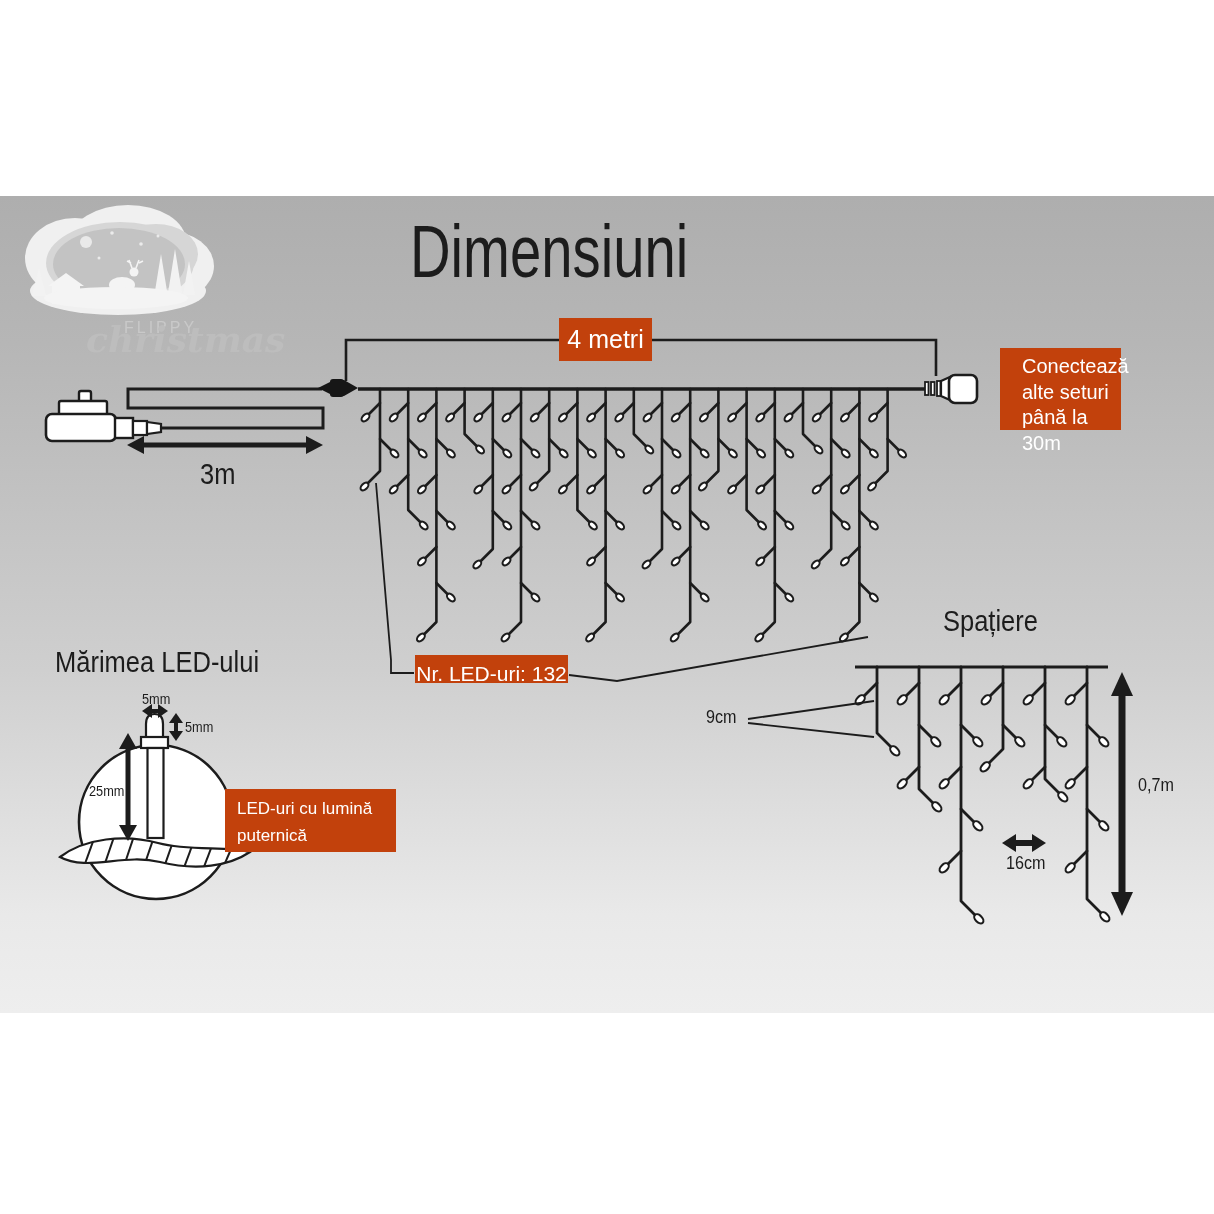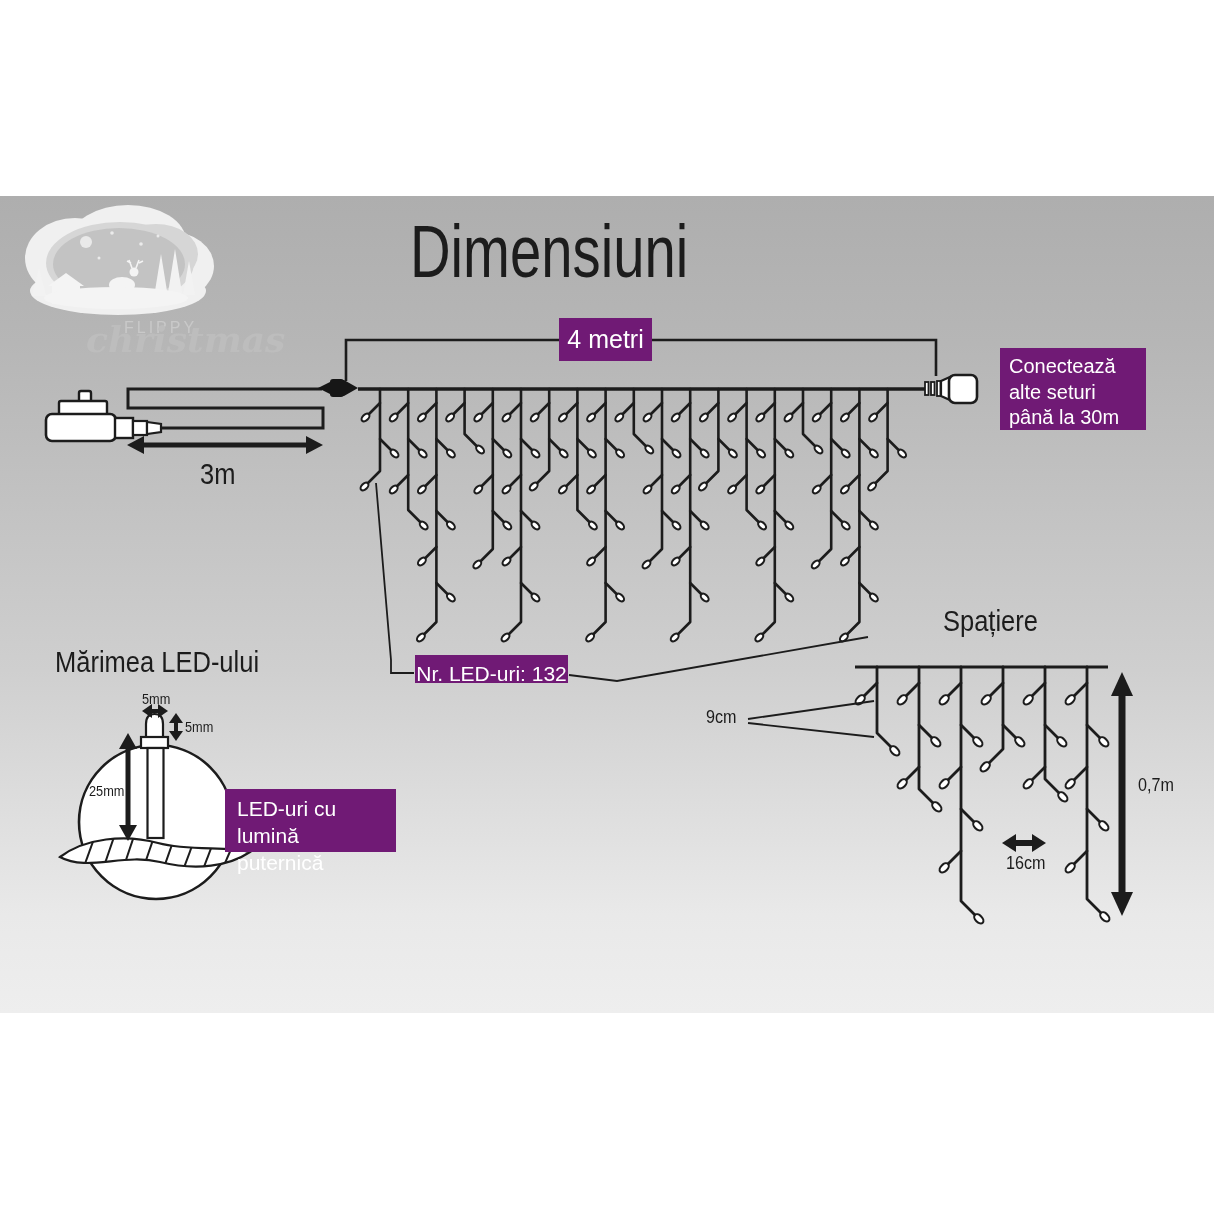--- a/index.html
+++ b/index.html
@@ -2,21 +2,21 @@
 <html><head>
 <meta charset="utf-8">
 <style>
   html,body{margin:0;padding:0;background:#fff;}
   .page{position:relative;width:1214px;height:1214px;overflow:hidden;background:#ffffff;
         font-family:"Liberation Sans",sans-serif;border-radius:31px;}
   .band-mid{position:absolute;left:0;top:196px;width:1214px;height:817px;
             background:linear-gradient(180deg,#aeaeae 0%,#b6b6b6 18%,#cfcfcf 58%,#e9e9e9 88%,#eeeeee 100%);}
   svg.art{position:absolute;left:0;top:0;z-index:2;}
   .lbl{position:absolute;z-index:3;color:#1c1c1c;white-space:nowrap;line-height:1;}
-  .blackbox{position:absolute;z-index:3;background:#701a75;color:#ffffff;box-sizing:border-box;}
+  .blackbox{position:absolute;z-index:3;background:#c2410c;color:#ffffff;box-sizing:border-box;}
   .cx76{transform:scaleX(.76);transform-origin:0 0;}
   .cx85{transform:scaleX(.85);transform-origin:0 0;}
   .center-line{text-align:center;}
   .logo-brand{position:absolute;z-index:3;color:#c9c9c9;letter-spacing:3px;margin-top:6px;}
   .logo-script{position:absolute;z-index:3;color:#bdbdbd;
                font-family:"DejaVu Serif",serif;font-style:italic;font-weight:bold;}
 </style>
 </head>
 <body>
 
@@ -380,21 +380,21 @@
     </g>
   </svg>
 
   <div class="lbl cx76" style="left:410px;top:215px;font-size:74px;">Dimensiuni</div>
 
   <div class="logo-brand" style="left:124px;top:313px;font-size:16px;">FLIPPY.</div>
   <div class="logo-script" style="left:86px;top:318px;font-size:36px;">christmas</div>
 
   <div class="blackbox center-line" style="left:559px;top:318px;width:93px;height:43px;font-size:25px;line-height:43px;">4 metri</div>
 
-  <div class="blackbox" style="left:1000px;top:348px;width:146px;height:82px;padding:6px 0 0 9px;font-size:20px;line-height:25.5px;">
+  <div class="blackbox" style="left:1000px;top:348px;width:121px;height:82px;padding:6px 0 0 22px;font-size:20px;line-height:25.5px;">
     <div>Conectează</div>
     <div>alte seturi</div>
     <div>până la 30m</div>
   </div>
 
   <div class="lbl cx85" style="left:200px;top:459px;font-size:30px;">3m</div>
 
   <div class="blackbox center-line" style="left:415px;top:655px;width:153px;height:28px;font-size:21px;line-height:38px;">Nr. LED-uri: 132</div>
 
   <div class="lbl cx85" style="left:943px;top:606px;font-size:30px;">Spațiere</div>
@@ -406,19 +406,19 @@
   <div class="lbl cx85" style="left:1138px;top:775px;font-size:19px;">0,7m</div>
 
   <div class="lbl cx85" style="left:55px;top:647px;font-size:30px;">Mărimea LED-ului</div>
 
   <div class="lbl cx85" style="left:142px;top:691px;font-size:15px;">5mm</div>
 
   <div class="lbl cx85" style="left:185px;top:719px;font-size:15px;">5mm</div>
 
   <div class="lbl cx85" style="left:89px;top:783px;font-size:15px;">25mm</div>
 
-  <div class="blackbox" style="left:225px;top:789px;width:171px;height:63px;padding:6px 0 0 12px;font-size:21px;line-height:27px;">
+  <div class="blackbox" style="left:225px;top:789px;width:171px;height:63px;padding:6px 0 0 12px;font-size:17px;line-height:27px;">
     <div>LED-uri cu lumină</div>
     <div>puternică</div>
   </div>
 
 
 </div>
 
 </body></html>

